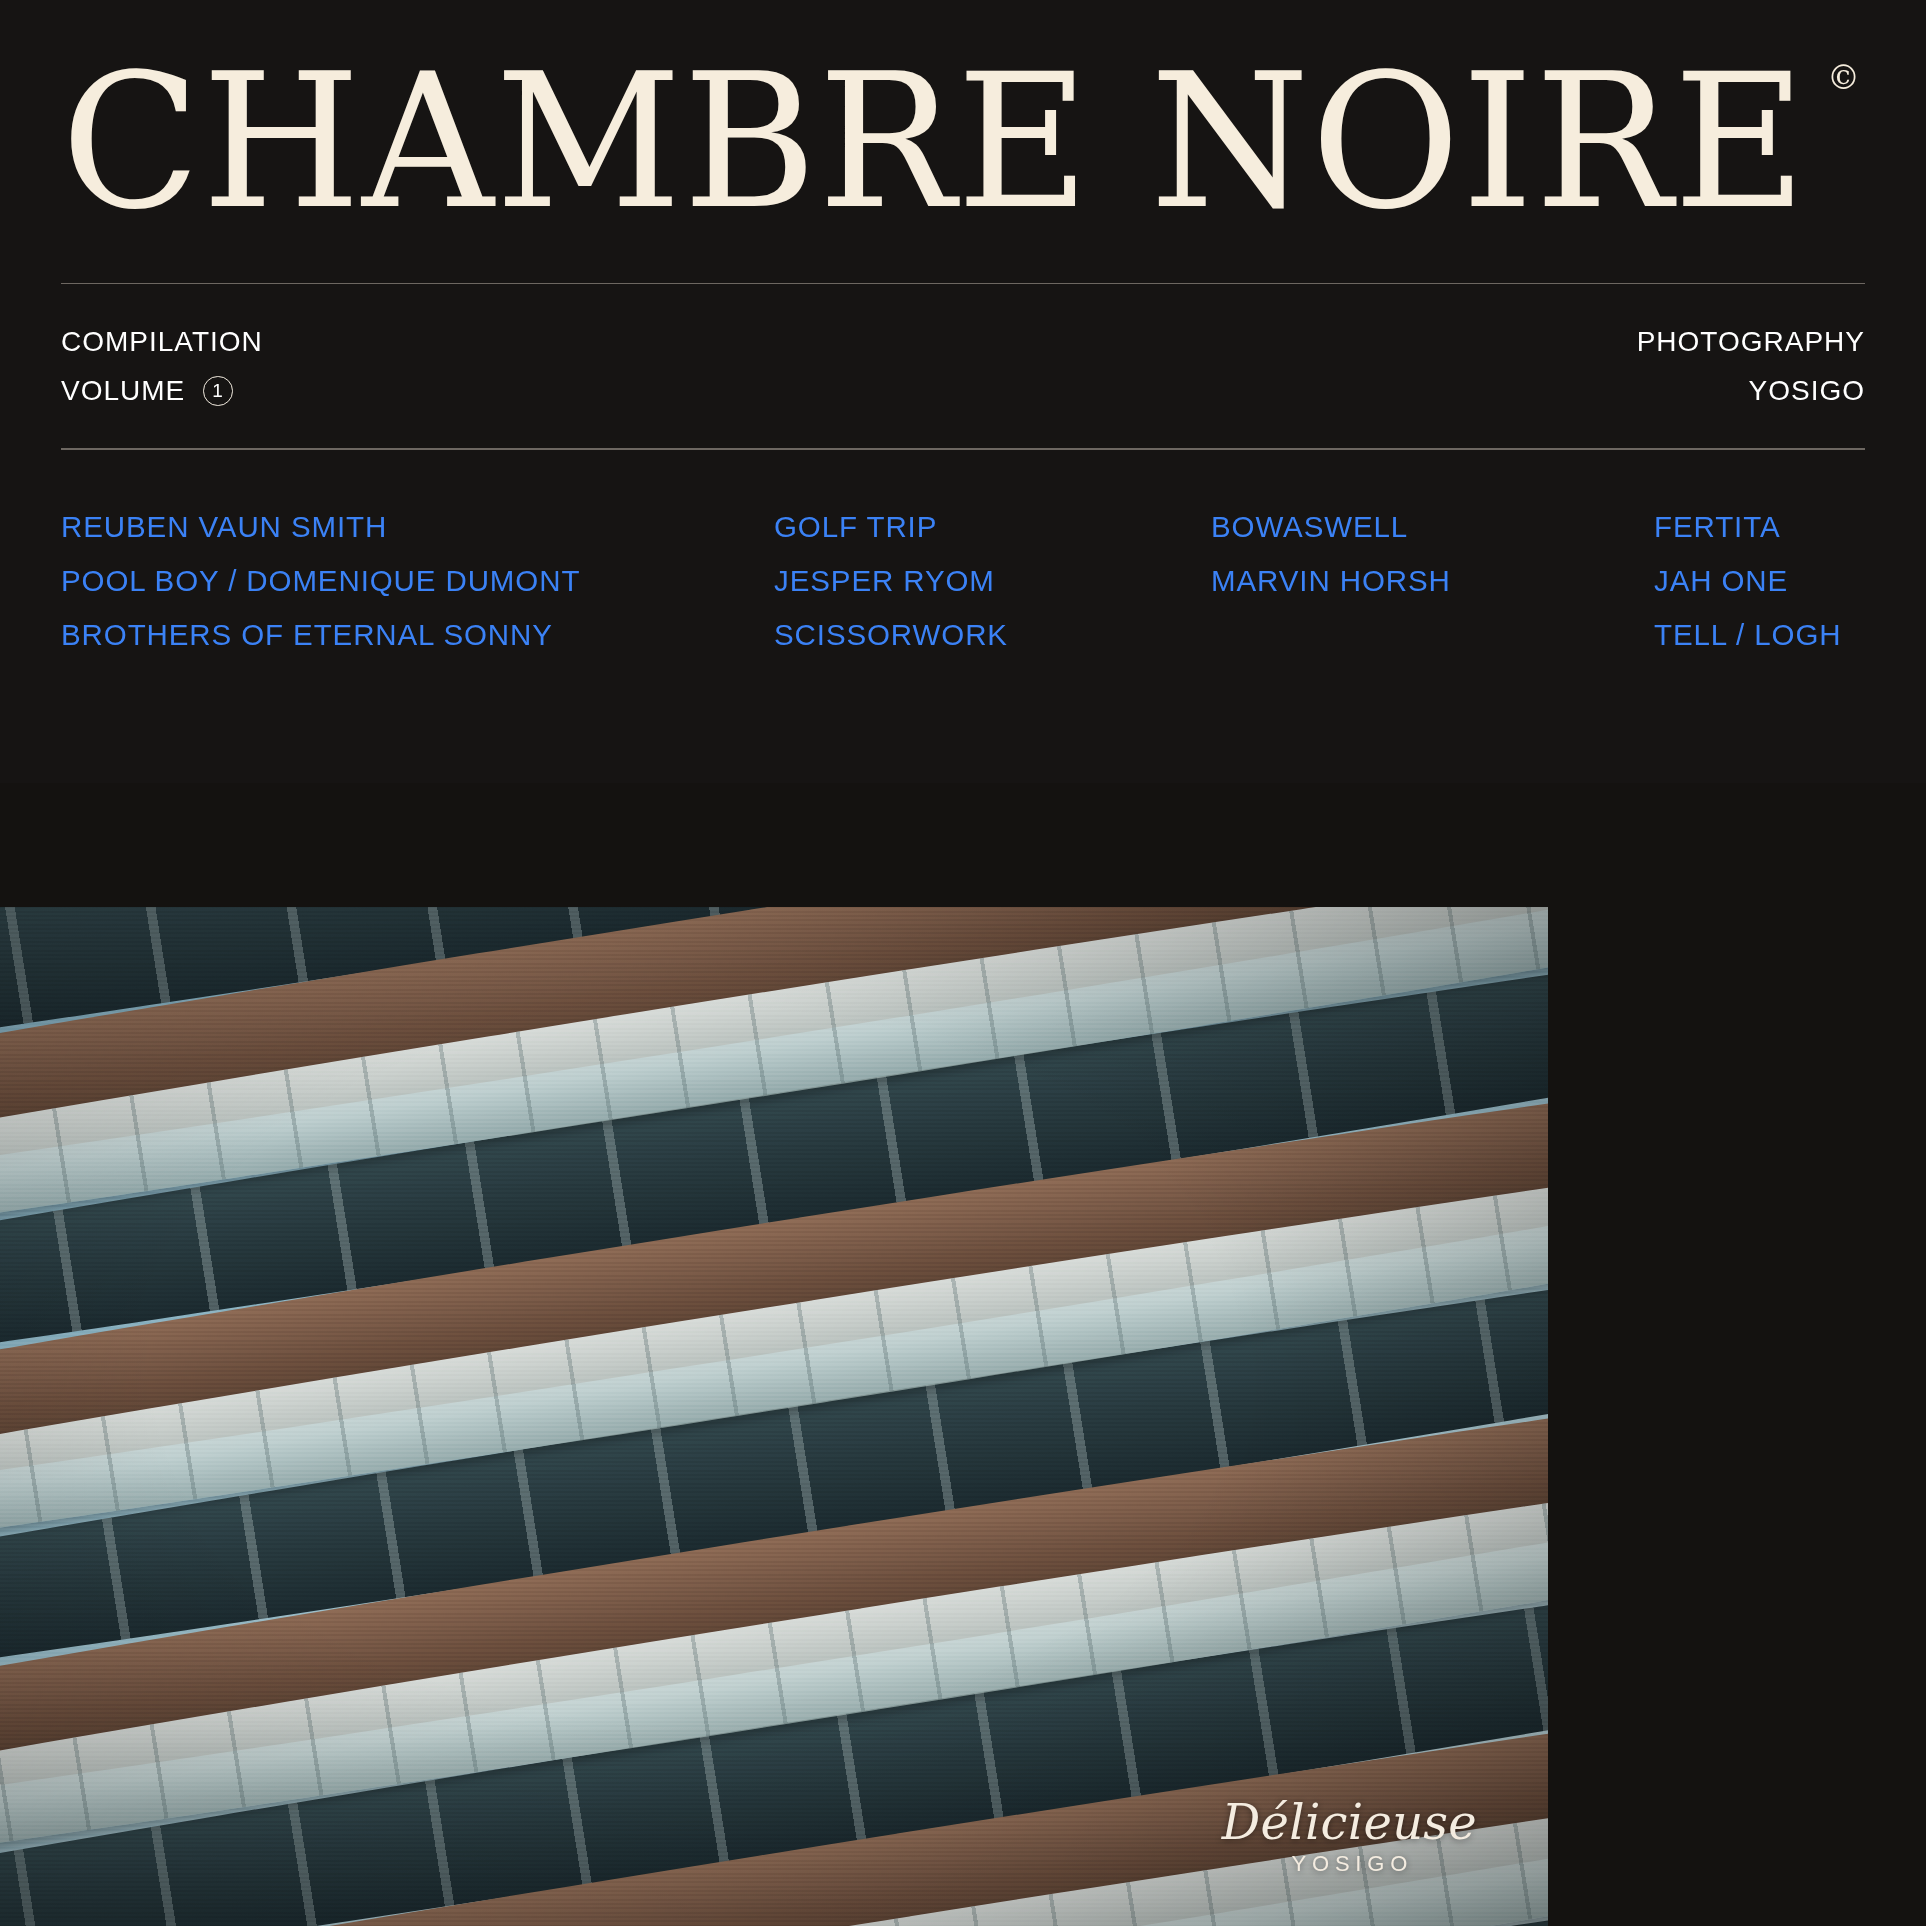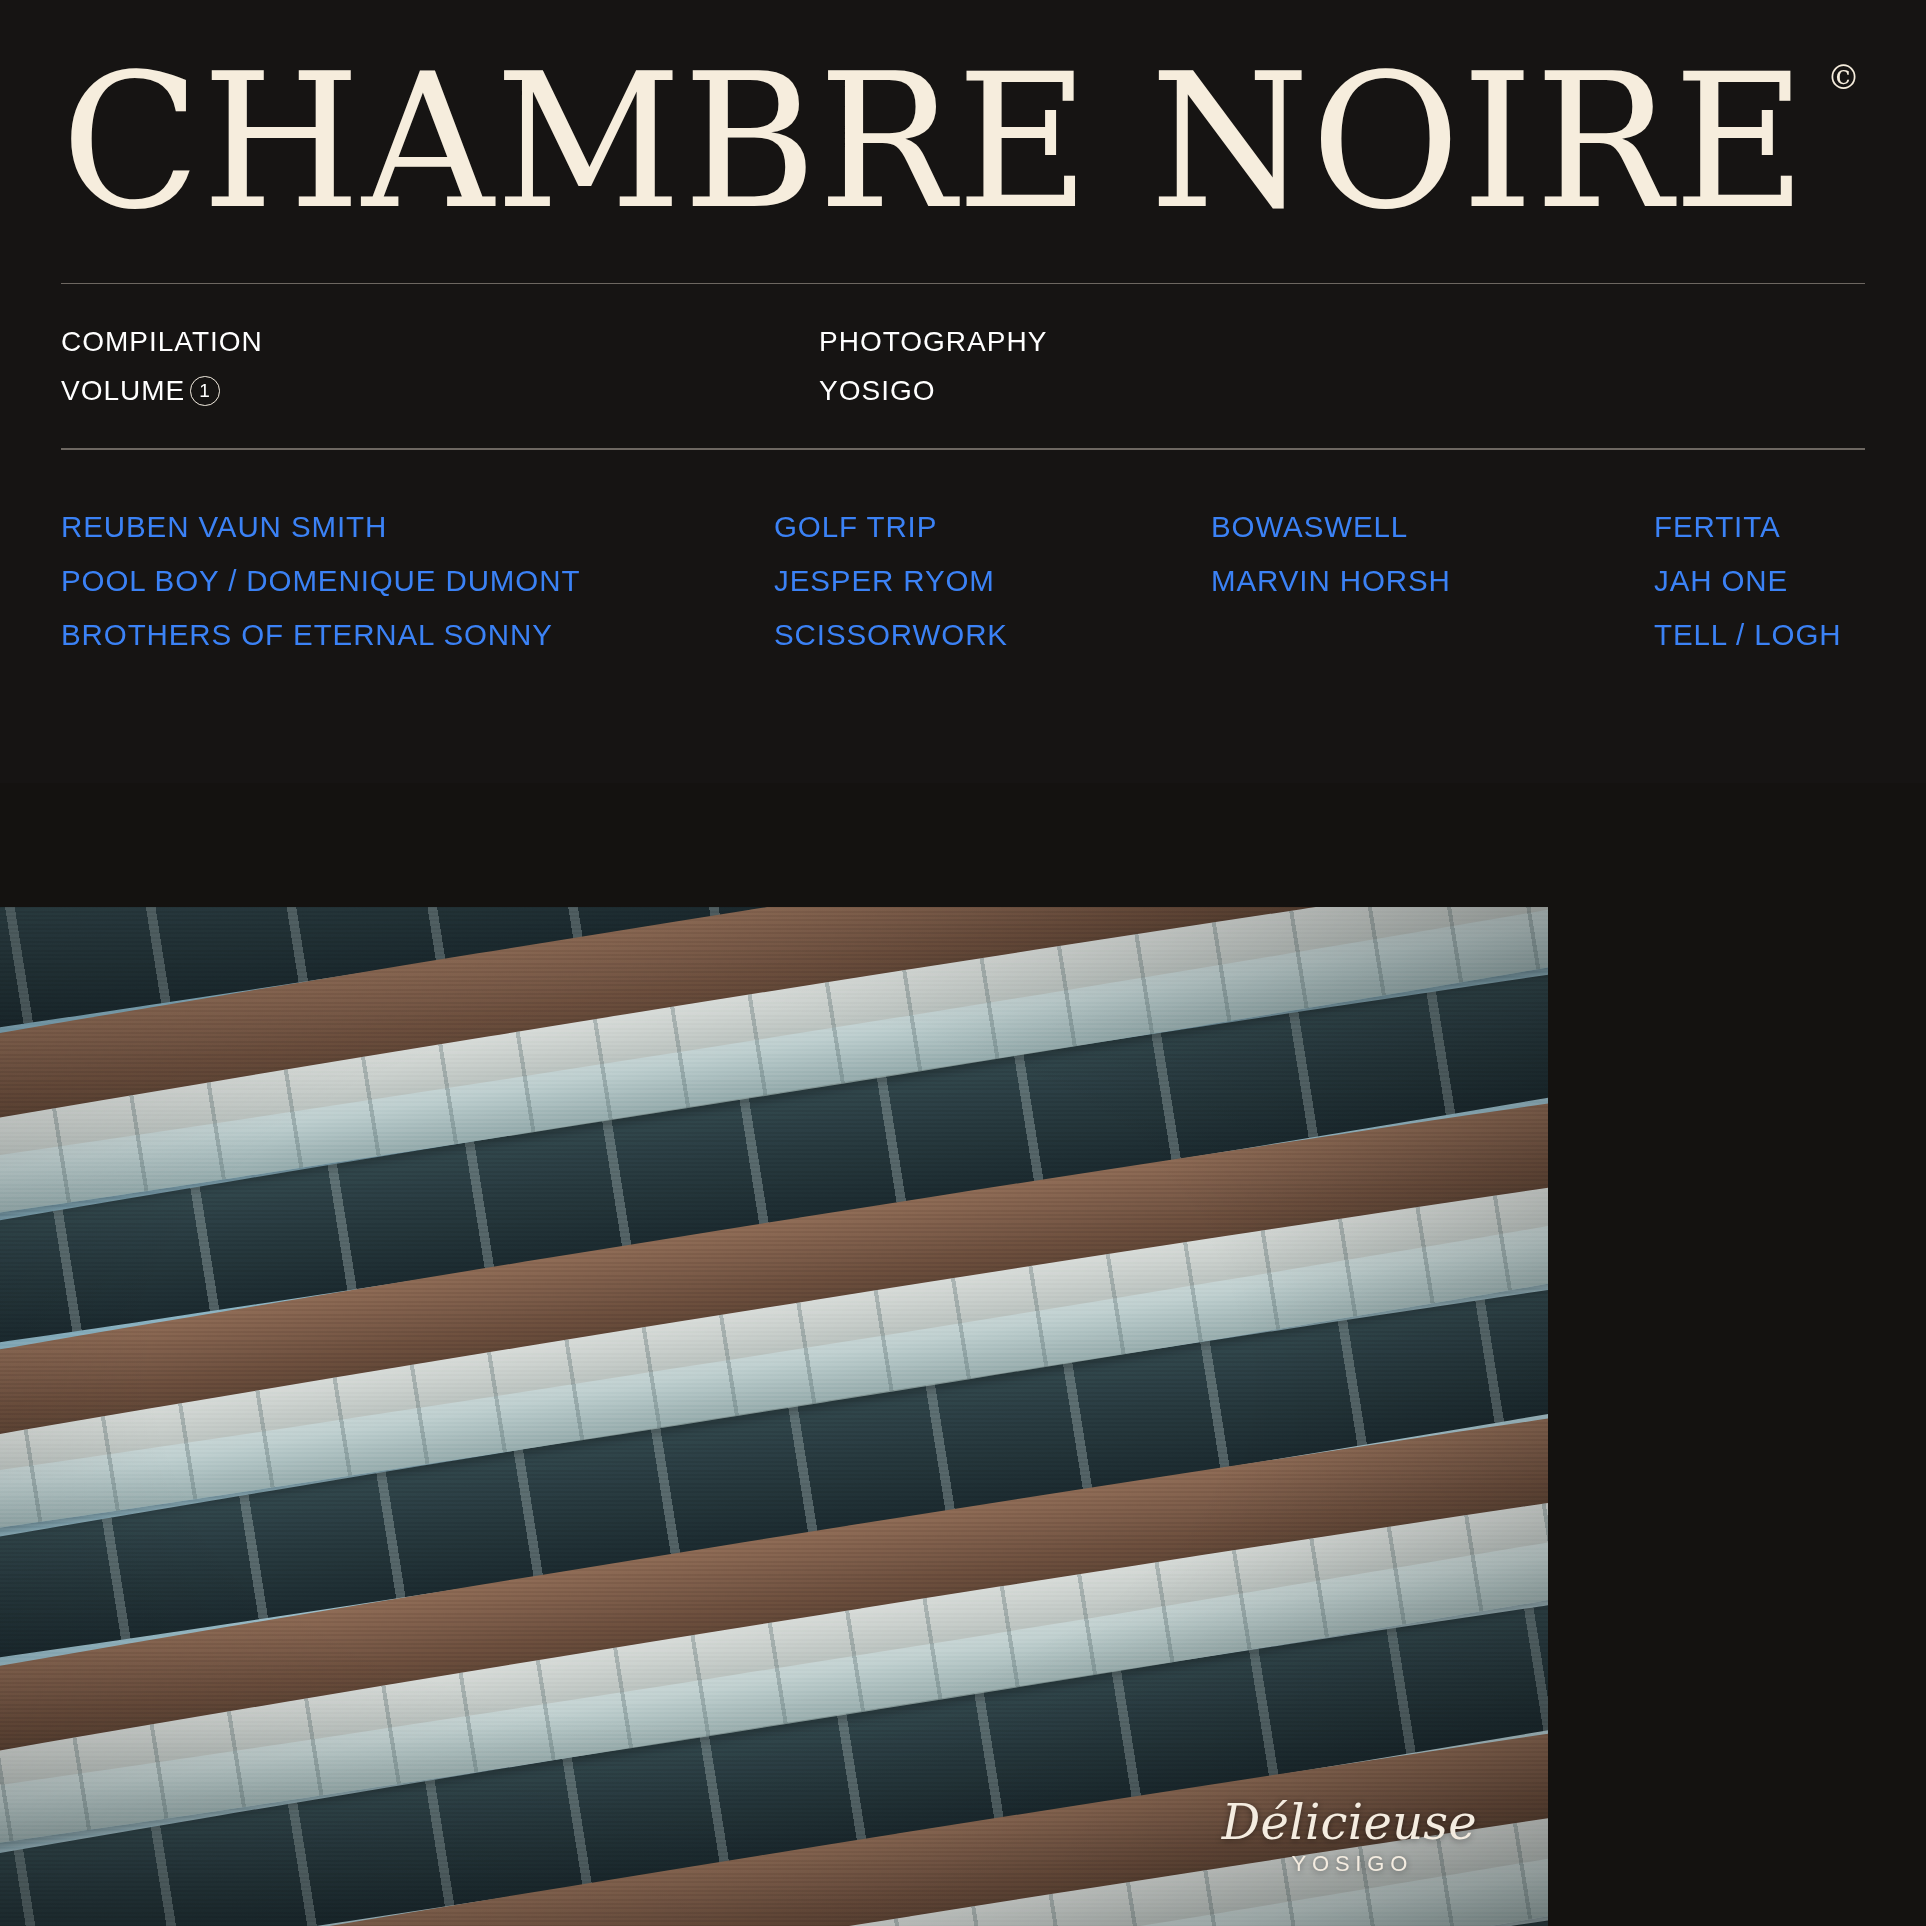--- a/index.html
+++ b/index.html
@@ -65,26 +65,26 @@
     padding-bottom: 33px;
   }
   .meta-col {
     font-size: 28px;
     letter-spacing: 1px;
     line-height: 49px;
     color: #ffffff;
   }
   .meta-col.c1 { width: 758px; }
   .meta-col.c2 { width: 783px; }
-  .meta-col.c3 { width: auto; flex: 1; text-align: left; }
+  .meta-col.c3 { width: auto; flex: 1; text-align: right; }
 
   .vol-line {
     display: flex;
     align-items: center;
-    gap: 5px;
+    gap: 18px;
   }
   .circle-num {
     display: inline-flex;
     align-items: center;
     justify-content: center;
     width: 29.5px;
     height: 29.5px;
     border: 1.3px solid #f3ece0;
     border-radius: 50%;
     font-size: 19px;

